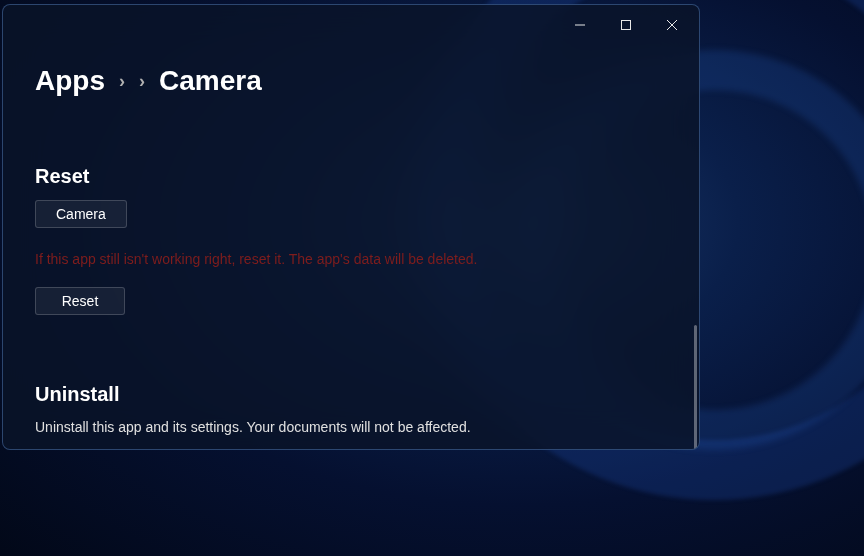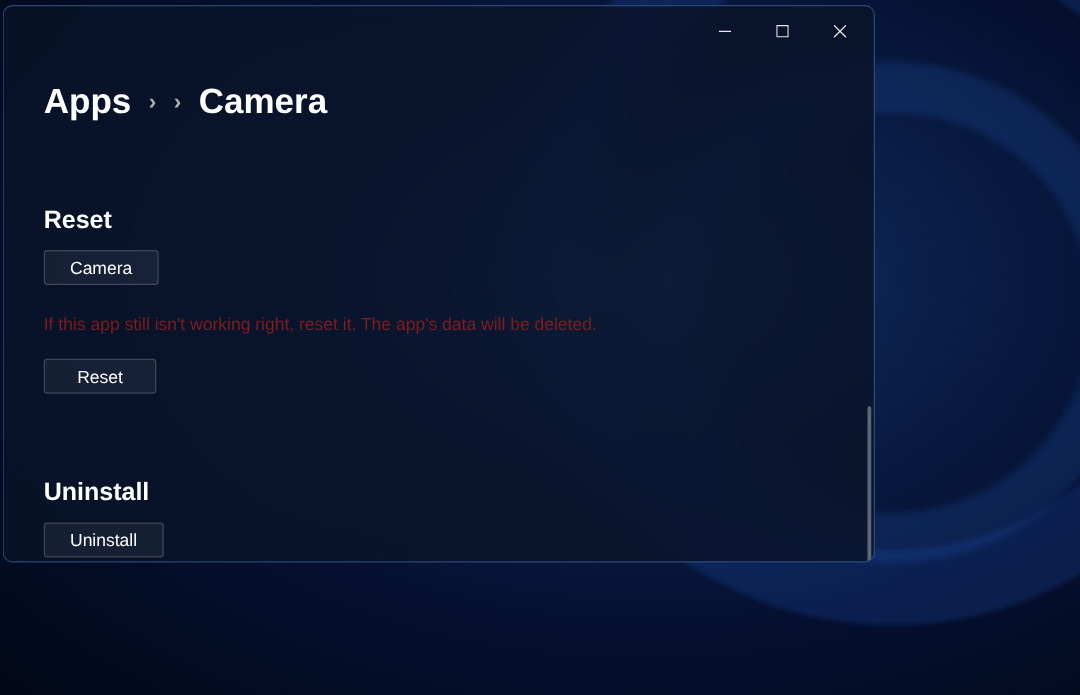--- a/index.html
+++ b/index.html
@@ -178,18 +178,19 @@
 
     <div class="section">
       <div class="section-title">Reset</div>
       <button class="action-btn">Camera</button>
       <div class="section-desc2">If this app still isn't working right, reset it. The app's data will be deleted.</div>
       <button class="action-btn">Reset</button>
     </div>
 
     <div class="section">
       <div class="section-title">Uninstall</div>
+      <div class="section-desc">Uninstall this app and its settings. Your documents will not be affected.</div>
       <button class="action-btn">Uninstall</button>
     </div>
 
     <div class="scrollbar"></div>
   </div>
 </div>
 
 </body></html>

